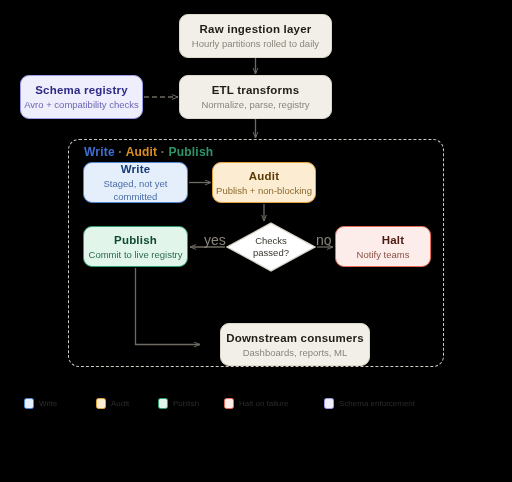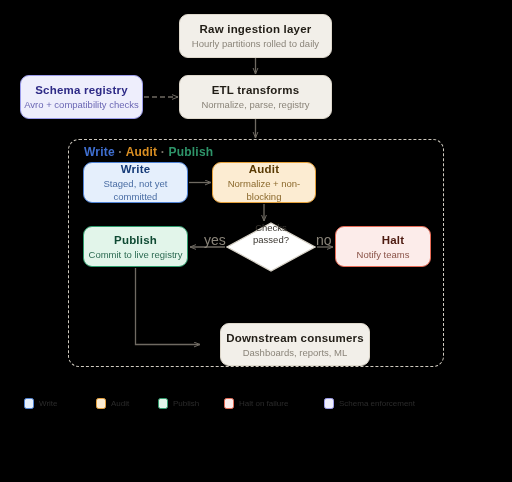--- a/index.html
+++ b/index.html
@@ -69,21 +69,21 @@
   #n-down{left:220px;top:323px;width:150px;height:43px;background:#f2efe9;
           border:1px solid #ded8cc;}
   #n-down .t{color:#211d16;}
   #n-down .s{color:#8b857a;}
 
   
   #n-diamond{position:absolute;left:226px;top:222px;width:90px;height:50px;}
   #n-diamond .dshape{position:absolute;left:0;top:0;width:90px;height:50px;}
   #n-diamond .dtxt{position:absolute;left:0;top:0;width:90px;height:50px;
                    display:flex;flex-direction:column;align-items:center;
-                   justify-content:flex-start;font-size:9.5px;line-height:12px;
+                   justify-content:center;font-size:9.5px;line-height:12px;
                    color:#3a3630;text-align:center;}
 
   svg.wire{position:absolute;left:0;top:0;width:512px;height:482px;
            pointer-events:none;overflow:visible;}
 
   .edgelabel{position:absolute;font-size:14px;color:#8b857a;}
 
   
   #legend{position:absolute;left:24px;top:396px;width:470px;height:16px;}
   .lg{position:absolute;top:0;height:14px;display:flex;align-items:center;gap:5px;}
@@ -139,21 +139,21 @@
     <span class="w">Write</span><span class="d"> · </span><span class="a">Audit</span><span class="d"> · </span><span class="p">Publish</span>
   </div>
 
   <div class="node" id="n-write">
     <div class="t">Write</div>
     <div class="s">Staged, not yet committed</div>
   </div>
 
   <div class="node" id="n-audit">
     <div class="t">Audit</div>
-    <div class="s">Normalize + non-blocking</div>
+    <div class="s">Publish + non-blocking</div>
   </div>
 
   <div class="node" id="n-publish">
     <div class="t">Publish</div>
     <div class="s">Commit to live registry</div>
   </div>
 
   <div class="node" id="n-halt">
     <div class="t">Halt</div>
     <div class="s">Notify teams</div>

